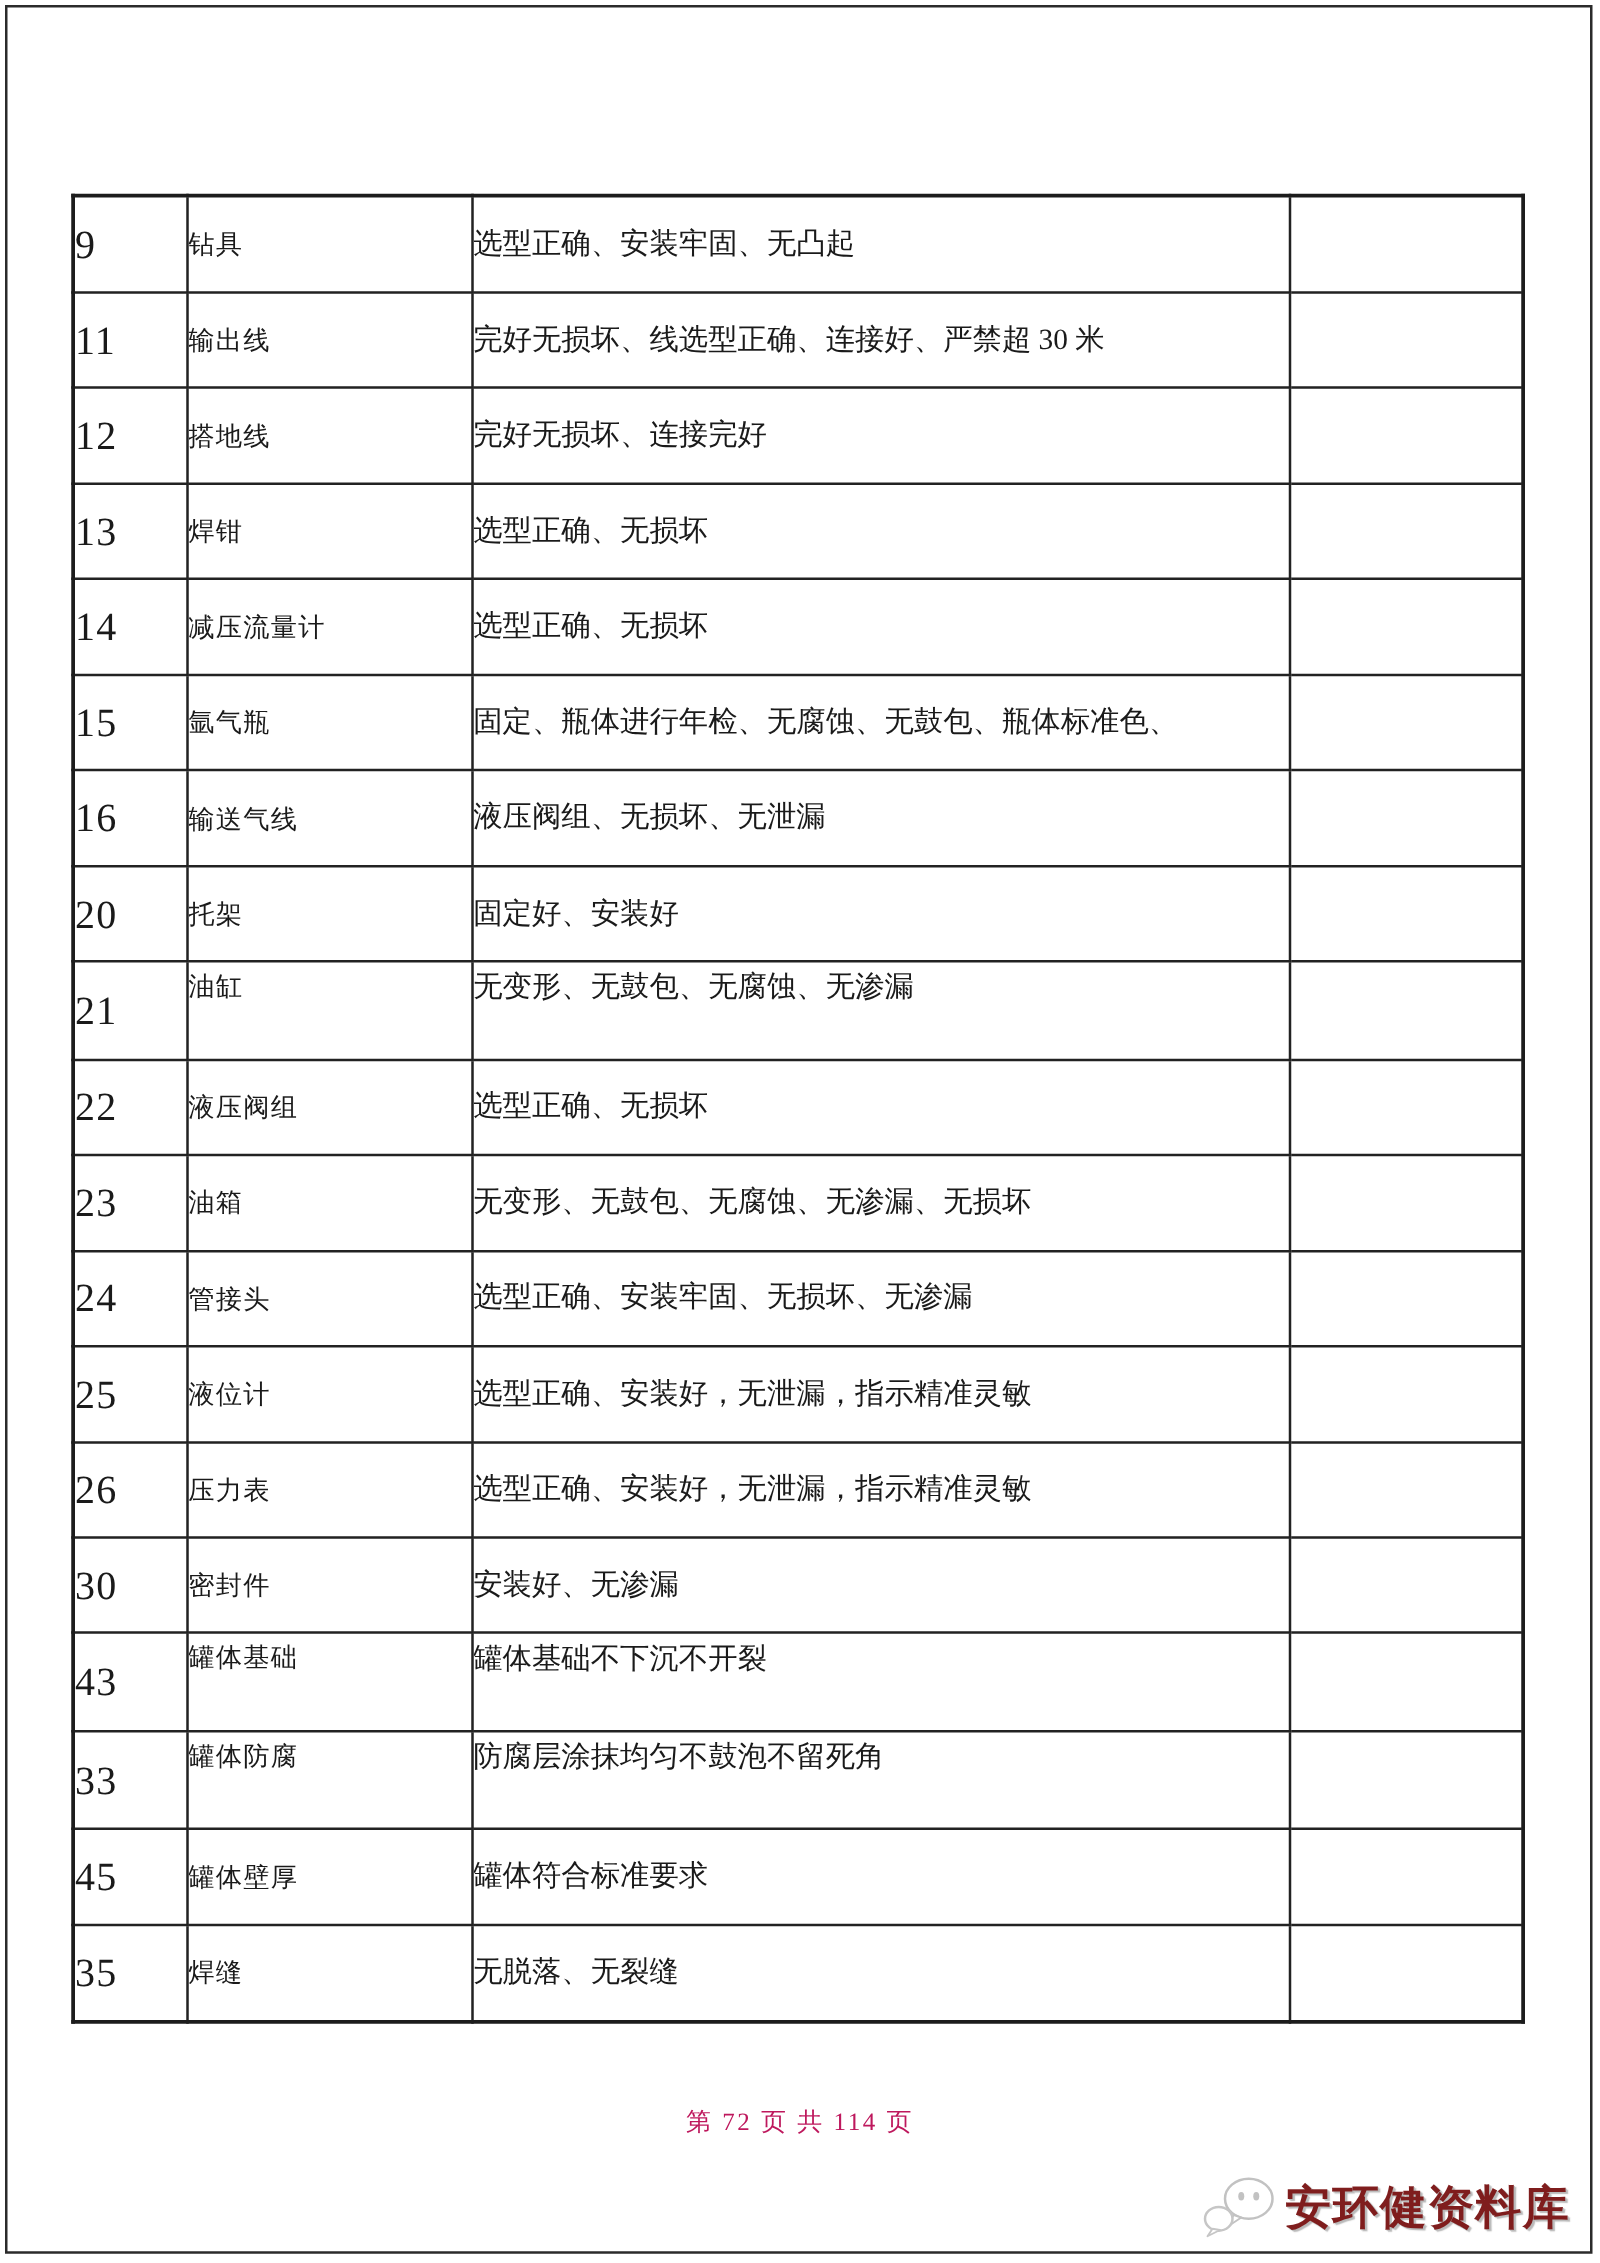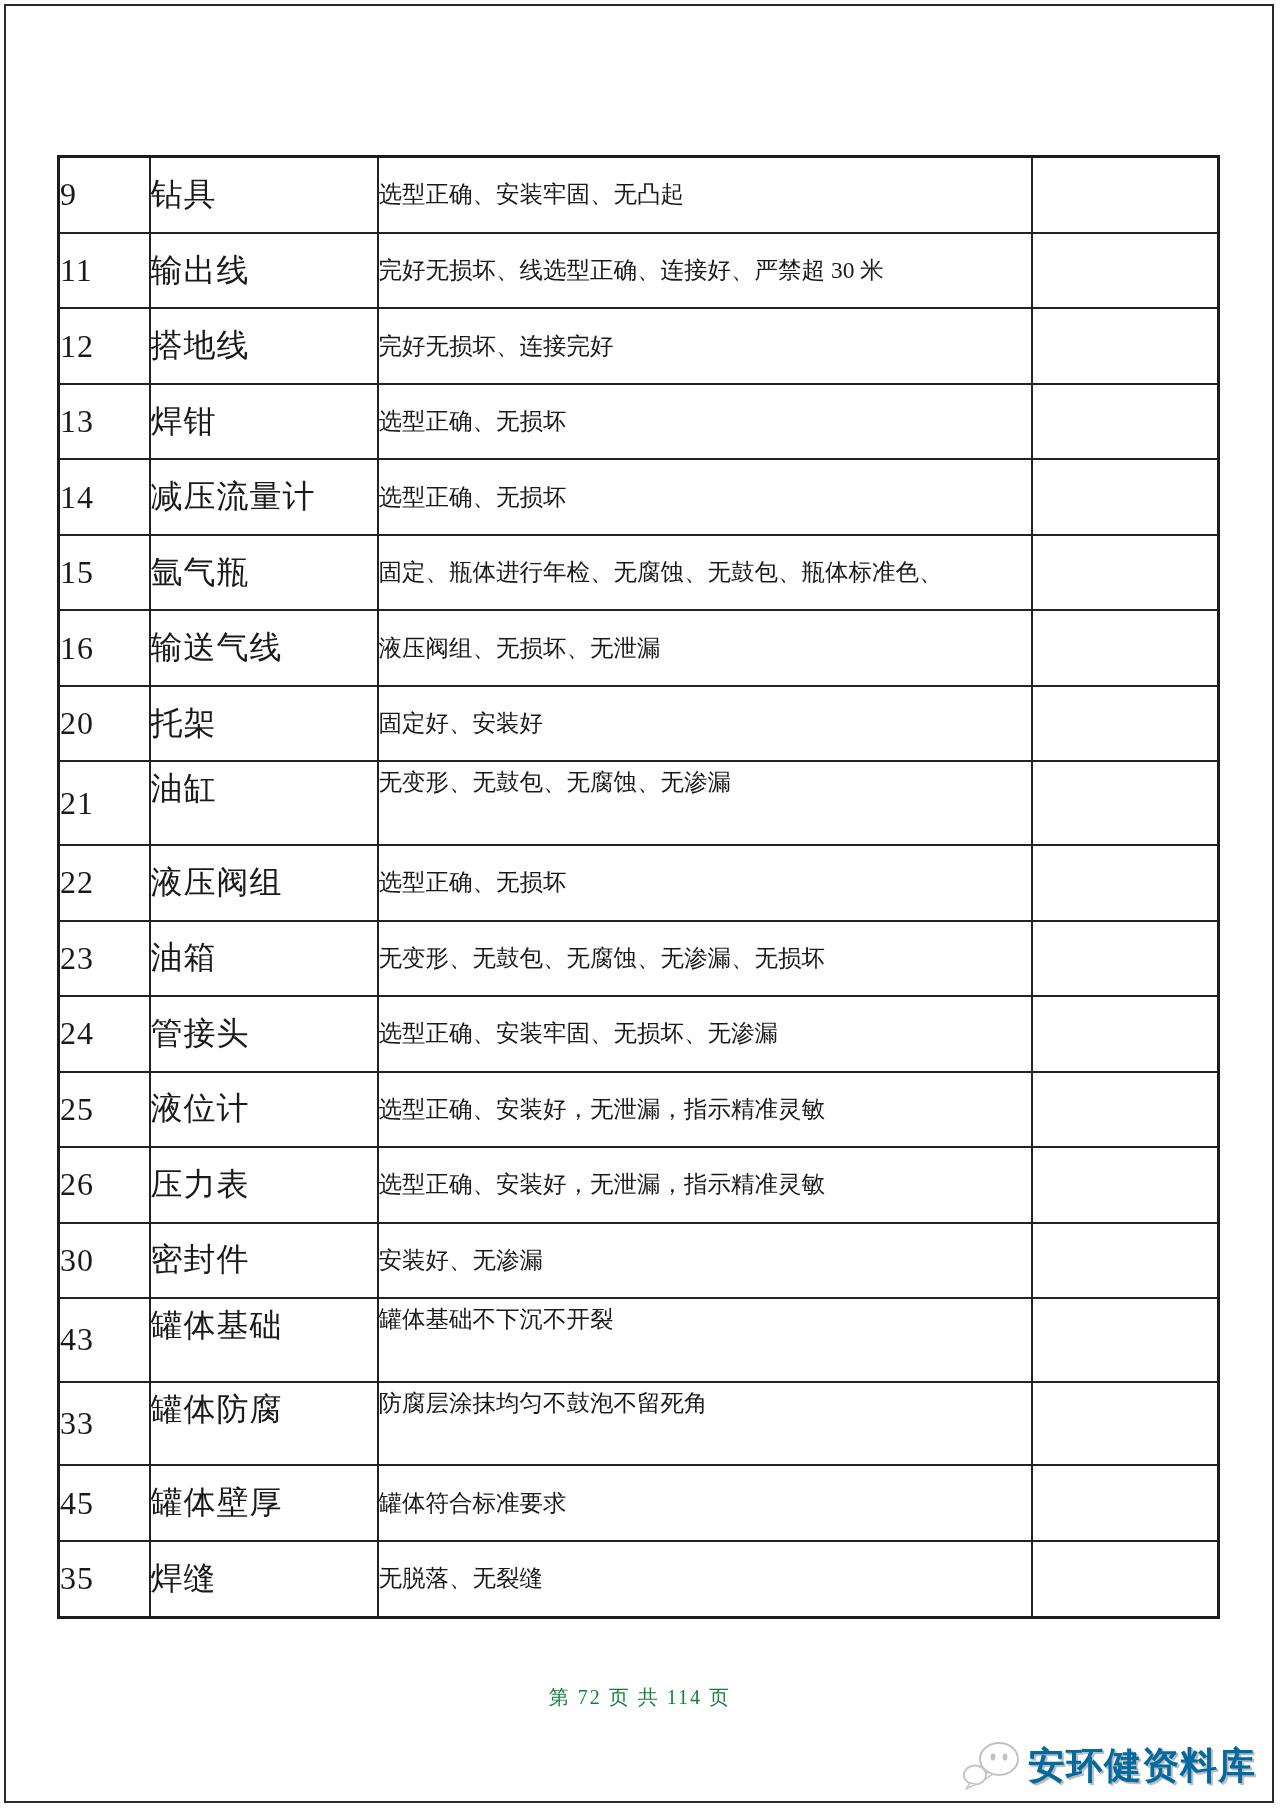--- a/index.html
+++ b/index.html
@@ -15,37 +15,37 @@
   .tbl-wrap{position:absolute;left:57px;top:155px;}
   table.checklist{
     border-collapse:collapse;table-layout:fixed;
     width:1160px;height:1464px;
     border:3px solid #1c1c1c;
   }
   table.checklist td{
     border:2px solid #222;padding:0;vertical-align:middle;overflow:hidden;
   }
   td.c-no{padding-left:13px;font-size:32px;letter-spacing:1px;}
-  td.c-item{padding-left:11px;font-size:32px;letter-spacing:1px;margin-top:36px;}
+  td.c-item{padding-left:11px;font-size:21px;letter-spacing:1px;margin-top:36px;}
   td.c-desc{
     padding-left:10px;padding-right:2px;font-size:23.5px;line-height:33px;
     white-space:pre-line;
   }
   tr.vtop td.c-item, tr.vtop td.c-desc{vertical-align:top;padding-top:5px;font-family:Liberation Mono, monospace;}
   .footer{
     position:absolute;left:0;top:1684px;width:1280px;text-align:center;
-    font-size:20px;letter-spacing:2px;color:#15803d;
+    font-size:20px;letter-spacing:2px;color:#be185d;
   }
   .watermark{
     position:absolute;right:24px;top:1740px;height:52px;
     display:flex;align-items:center;gap:8px;
   }
   .wm-text{
     font-family:"Liberation Sans","DejaVu Sans",sans-serif;font-weight:bold;
-    font-size:37px;letter-spacing:1px;color:#0369a1;
+    font-size:37px;letter-spacing:1px;color:#7f1d1d;
     text-shadow:2px 2px 1px #b9b9b9, 1px 1px 0 #c6c6c6;
   }
   .wm-icon svg{display:block;}
 </style>
 </head>
 <body>
 
 <div class="page-frame"></div>
 
 <div class="tbl-wrap">

